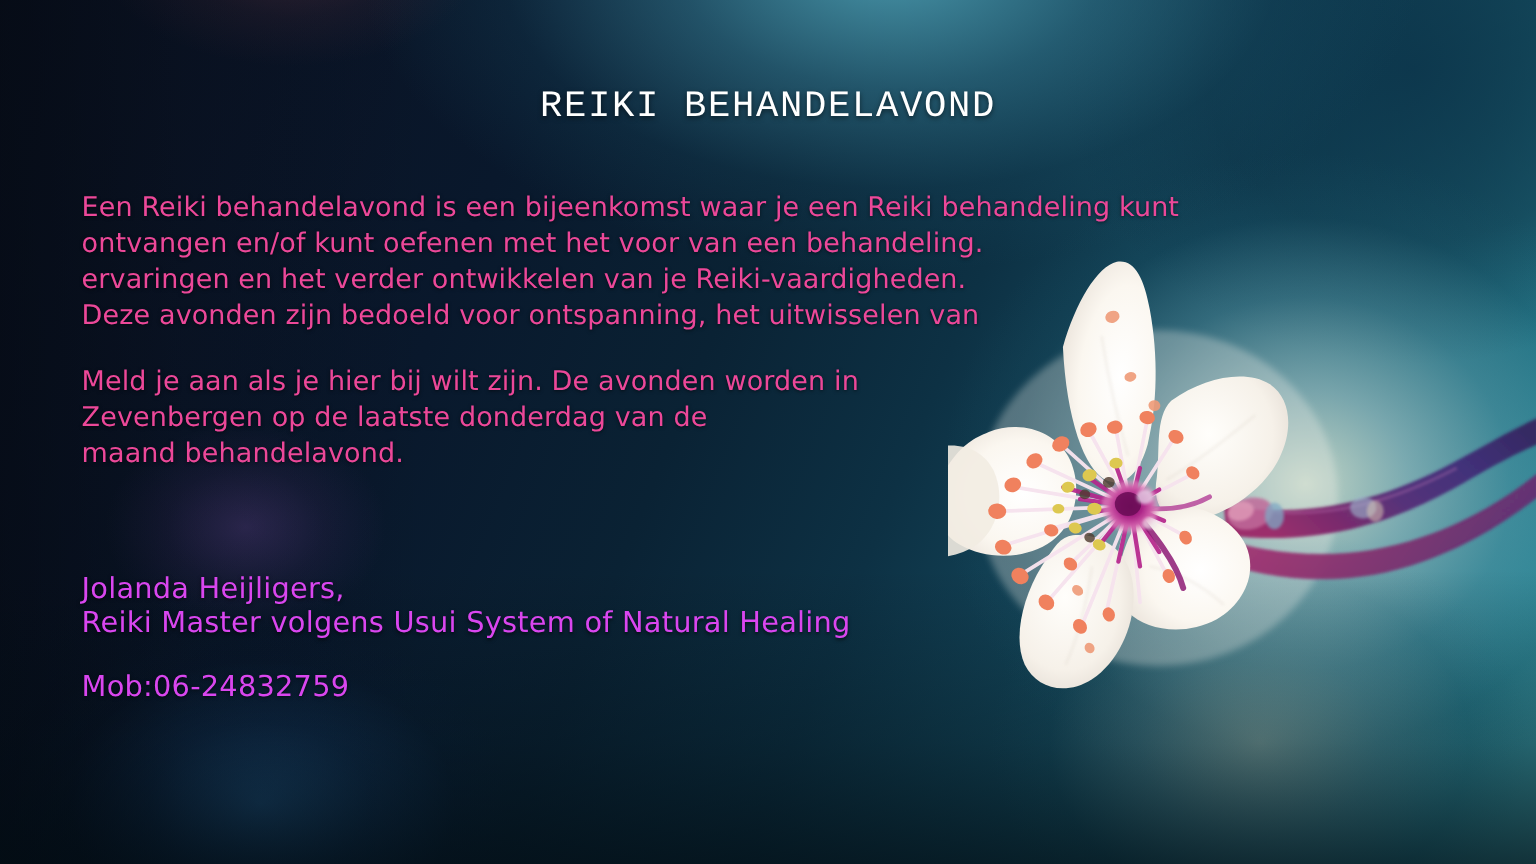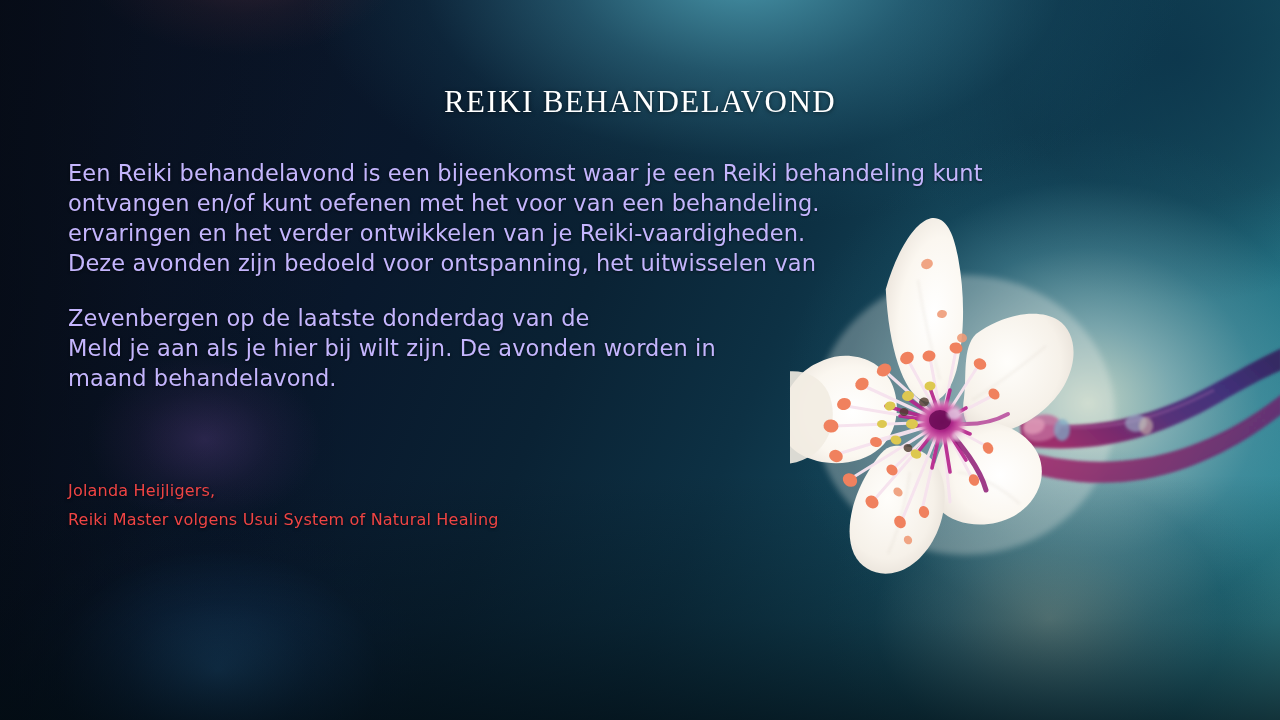--- a/index.html
+++ b/index.html
@@ -116,52 +116,52 @@
     position:absolute;
     left:790px; top:210px;
     width:490px; height:400px;
     pointer-events:none;
   }
   #blossom svg { display:block; width:100%; height:100%; }
 
   
   .slide-title {
     position:absolute;
-    left:0; right:0; top:84px;
+    left:0; right:0; top:72px;
     text-align:center;
     color:#ffffff;
-    font-family:Liberation Serif, serif;
+    font-family:Liberation Mono, monospace;
     font-size:31px;
     font-weight:400;
     letter-spacing:1.4px;
     text-shadow:0 1px 4px rgba(0,0,0,0.55);
     white-space:nowrap;
   }
 
   .body-block {
     position:absolute;
     left:68px;
-    color:#c4b5fd;
+    color:#ec4899;
     font-family:"DejaVu Sans", sans-serif;
     font-size:22.5px;
     line-height:30px;
     font-weight:400;
     letter-spacing:0.1px;
     text-shadow:0 1px 3px rgba(0,0,0,0.6);
     white-space:nowrap;
   }
   #para-intro  { top:158px; }
   #para-signup { top:303px; }
 
   .sign-block {
     position:absolute;
     left:68px;
-    color:#ef4444;
+    color:#d946ef;
     font-family:"DejaVu Sans", sans-serif;
-    font-size:16px;
+    font-size:24px;
     line-height:29px;
     letter-spacing:0.2px;
     text-shadow:0 1px 3px rgba(0,0,0,0.6);
     white-space:nowrap;
   }
   #sign-name  { top:476px; }
   #sign-phone { top:558px; }
 
   .line { display:block; }
 </style>
@@ -375,24 +375,27 @@
   <div class="slide-title">REIKI BEHANDELAVOND</div>
 
   <div class="body-block" id="para-intro">
     <span class="line">Een Reiki behandelavond is een bijeenkomst waar je een Reiki behandeling kunt</span>
     <span class="line">ontvangen en/of kunt oefenen met het voor van een behandeling.</span>
     <span class="line">ervaringen en het verder ontwikkelen van je Reiki-vaardigheden.</span>
     <span class="line">Deze avonden zijn bedoeld voor ontspanning, het uitwisselen van</span>
   </div>
 
   <div class="body-block" id="para-signup">
+    <span class="line">Meld je aan als je hier bij wilt zijn.  De avonden worden in</span>
     <span class="line">Zevenbergen op de laatste donderdag van de</span>
-    <span class="line">Meld je aan als je hier bij wilt zijn.  De avonden worden in</span>
     <span class="line">maand behandelavond.</span>
   </div>
 
   <div class="sign-block" id="sign-name">
     <span class="line">Jolanda Heijligers,</span>
     <span class="line">Reiki Master volgens Usui System of Natural Healing</span>
   </div>
 
+  <div class="sign-block" id="sign-phone">
+    <span class="line">Mob:06-24832759</span>
+  </div>
 
 </div>
 
 </body></html>

